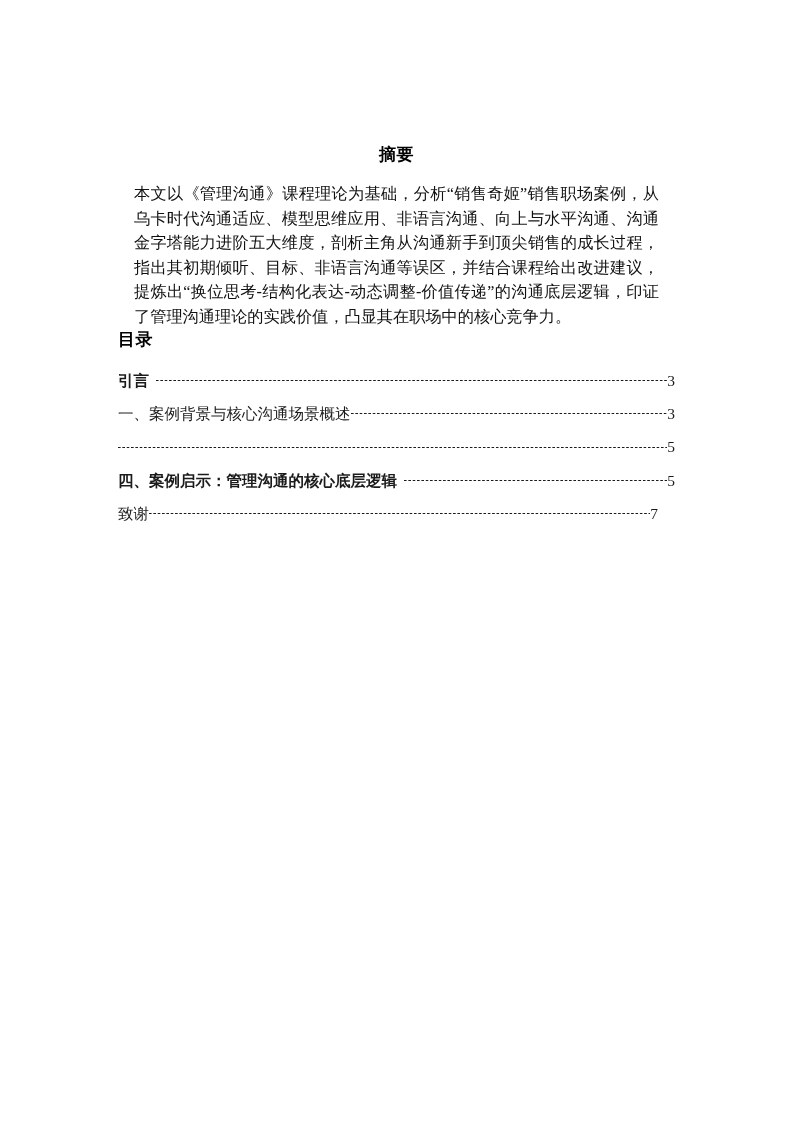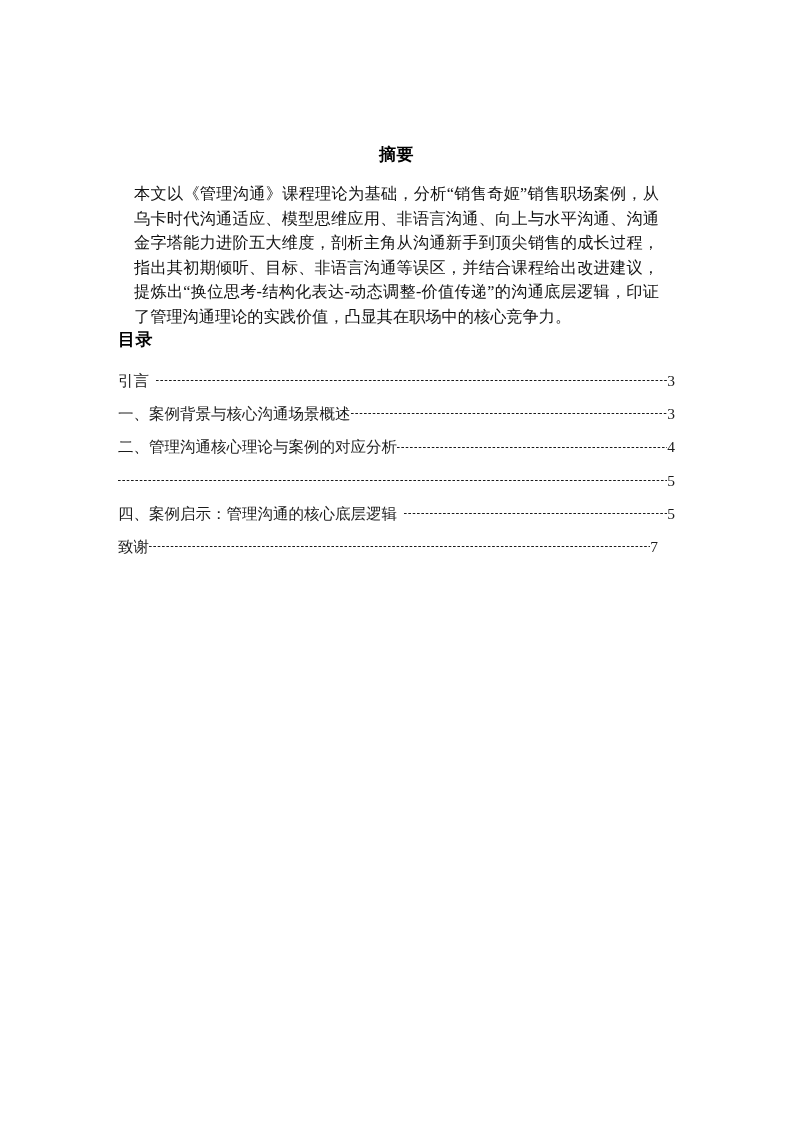--- a/index.html
+++ b/index.html
@@ -114,21 +114,21 @@
   }
 
   .toc-page {
     flex: 0 0 auto;
     padding-left: 0px;
     font-size: 15.5px;
     color: #1b1b1b;
   }
 
   
-  .toc-entry.gap-before-leader .toc-title { padding-right: 7px; }
+  .toc-entry.gap-before-leader .toc-title { padding-right: 7px; font-weight: bold; }
   
   .toc-entry.short-leader { padding-right: 17px; justify-content: center; }
 
   
   .page-number {
     position: absolute;
     left: 0;
     top: 1024px;
     width: 679px;
     text-align: right;
@@ -157,25 +157,20 @@
         <span class="toc-leader"></span>
         <span class="toc-page">3</span>
       </li>
 
       <li class="toc-entry">
         <span class="toc-title">一、案例背景与核心沟通场景概述</span>
         <span class="toc-leader"></span>
         <span class="toc-page">3</span>
       </li>
 
-      <li class="toc-entry">
-        <span class="toc-title">二、管理沟通核心理论与案例的对应分析</span>
-        <span class="toc-leader"></span>
-        <span class="toc-page">4</span>
-      </li>
 
       <li class="toc-entry">
         <span class="toc-leader"></span>
         <span class="toc-page">5</span>
       </li>
 
       <li class="toc-entry gap-before-leader">
         <span class="toc-title">四、案例启示：管理沟通的核心底层逻辑</span>
         <span class="toc-leader"></span>
         <span class="toc-page">5</span>

